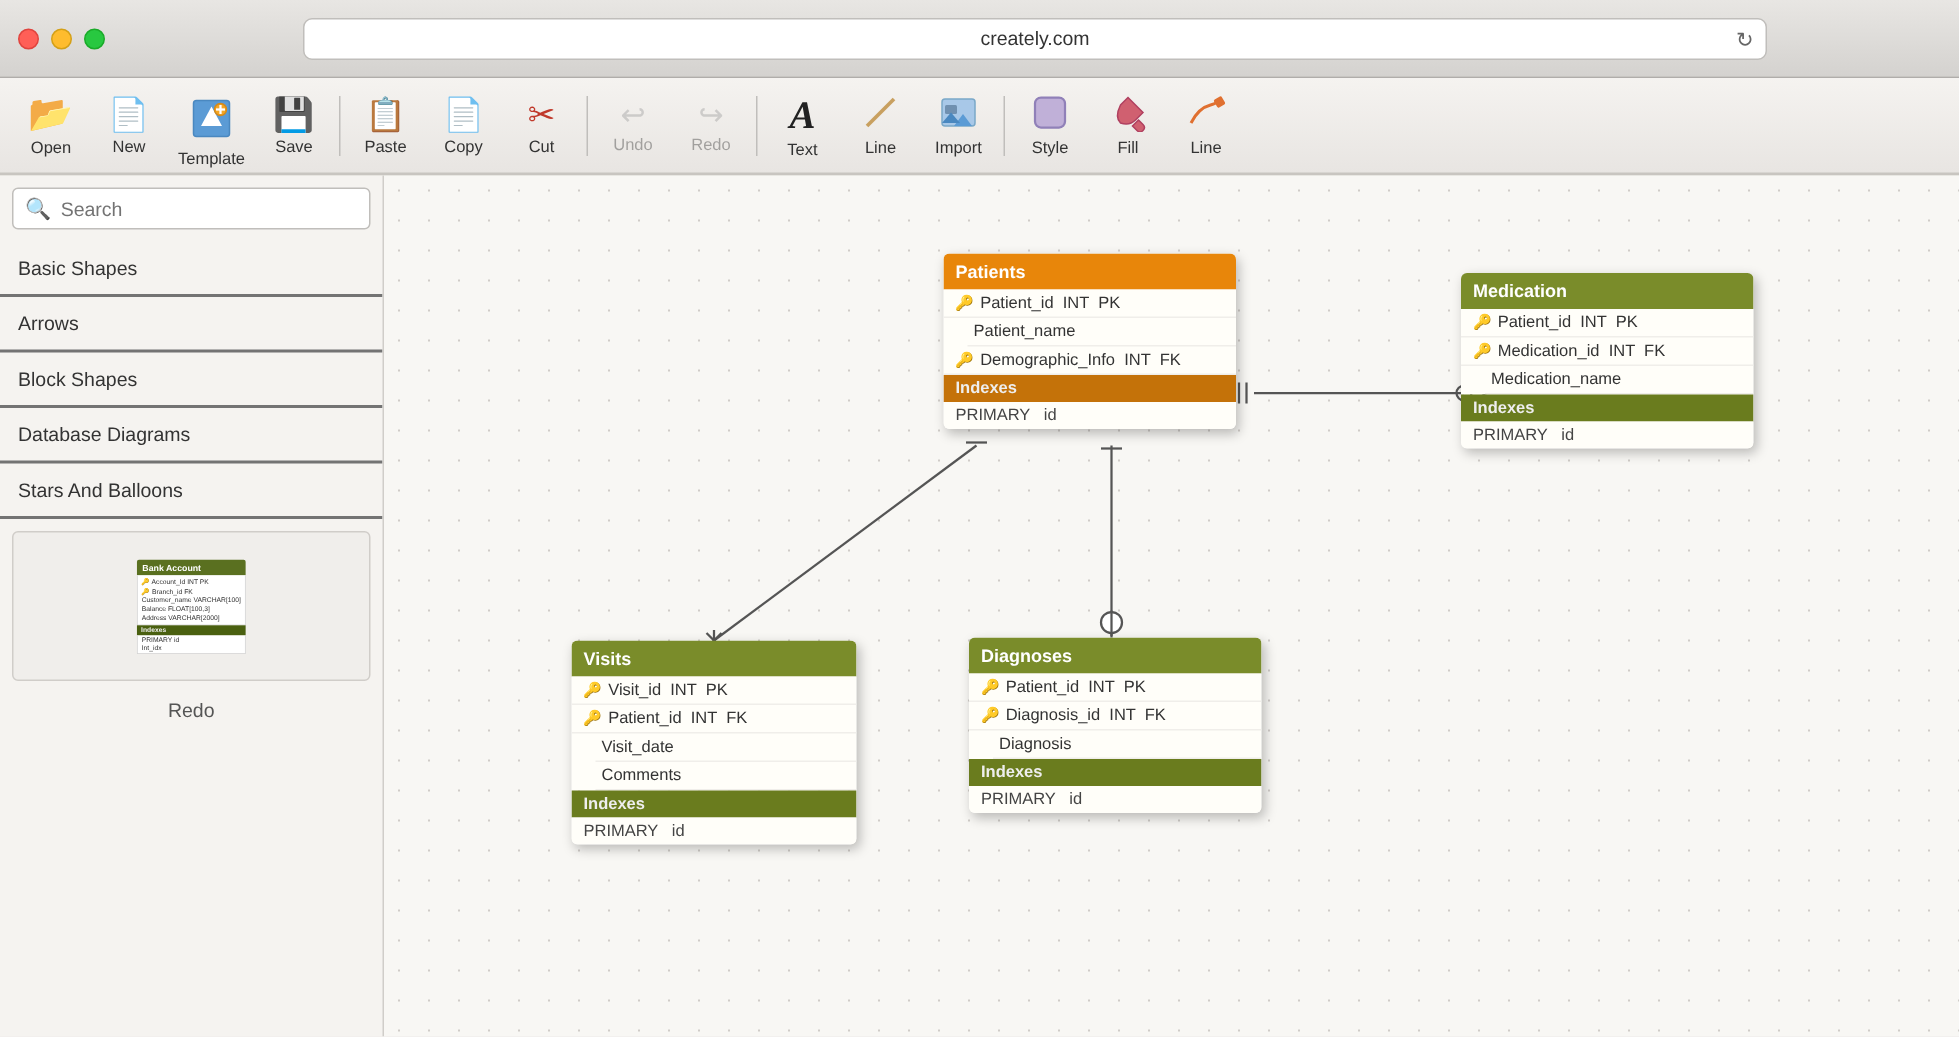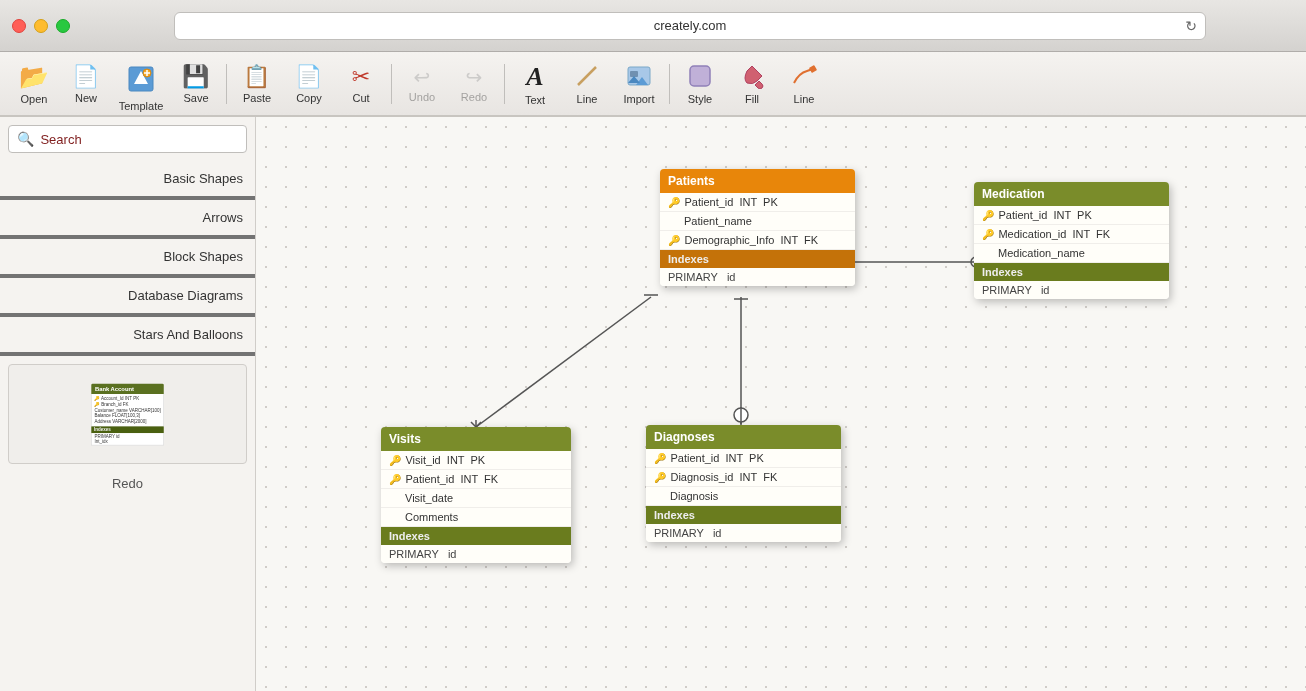--- a/index.html
+++ b/index.html
@@ -24,21 +24,21 @@
       height: 28px;
       background: white;
       border-radius: 6px;
       display: flex;
       align-items: center;
       justify-content: center;
       font-size: 13px;
       color: #333;
       border: 1px solid #c0bebb;
       position: relative;
-      margin: 0 88px;
+      margin: 0 116px;
     }
     .reload-btn {
       position: absolute;
       right: 8px;
       font-size: 14px;
       color: #666;
       cursor: pointer;
     }
 
     
@@ -90,22 +90,21 @@
       gap: 6px;
       font-size: 13px;
       color: #999;
     }
     .search-icon-small { font-size: 14px; color: #888; }
     .sidebar-item {
       padding: 10px 12px;
       font-size: 13px;
       color: #333;
       cursor: pointer;
-      border-bottom: 4px solid #737373;
-      text-align: right;
+      border-bottom: 2px solid #737373;
     }
 
     
     .shape-preview {
       margin: 8px;
       background: #f0eeeb;
       border: 1px solid #d0cdc9;
       border-radius: 4px;
       height: 100px;
       display: flex;
@@ -155,21 +154,21 @@
     }
     .db-table-row {
       padding: 3px 8px;
       display: flex;
       align-items: center;
       gap: 4px;
       border-bottom: 1px solid #f0eeea;
       color: #333;
       white-space: nowrap;
     }
-    .db-table-row.indent { padding-left: 24px; }
+    .db-table-row.indent { padding-left: 4px; margin-left: 16px; }
     .key-icon { font-size: 10px; color: #e8a000; }
     .fk-icon { font-size: 10px; color: #e8a000; }
     .db-indexes-header {
       padding: 3px 8px;
       font-weight: bold;
       font-size: 11px;
       color: #eee;
     }
     .db-indexes-body {
       background: #fffef9;
@@ -335,21 +334,21 @@
     </span>
     <span>Line</span>
   </div>
 </div>
 
 <div class="main-layout">
 
   <div class="sidebar">
     <div class="search-box">
       <span class="search-icon-small">🔍</span>
-      <span style="color:#7f1d1d;">Search</span>
+      <span style="color:#737373;">Search</span>
     </div>
     <div class="sidebar-item">
       <span>Basic Shapes</span>
     </div>
     <div class="sidebar-item">
       <span>Arrows</span>
     </div>
     <div class="sidebar-item">
       <span>Block Shapes</span>
     </div>
@@ -402,21 +401,21 @@
       <line x1="220" y1="303" x2="220" y2="316" stroke="#555" stroke-width="1.5"></line>
 
       <line x1="485" y1="180" x2="485" y2="308" stroke="#555" stroke-width="1.5"></line>
 
       <line x1="478" y1="182" x2="492" y2="182" stroke="#555" stroke-width="1.5"></line>
 
       <circle cx="485" cy="298" r="7" fill="white" stroke="#555" stroke-width="1.5"></circle>
       <line x1="485" y1="290" x2="485" y2="307" stroke="#555" stroke-width="1.5"></line>
     </svg>
 
-    <div class="db-table" style="left: 404px; top: 52px; width: 195px;">
+    <div class="db-table" style="left: 373px; top: 52px; width: 195px;">
       <div class="db-table-header orange-header">Patients</div>
       <div class="db-table-body">
         <div class="db-table-row">
           <span class="key-icon">🔑</span>
           <span>Patient_id &nbsp;INT &nbsp;PK</span>
         </div>
         <div class="db-table-row indent">
           <span>Patient_name</span>
         </div>
         <div class="db-table-row">

